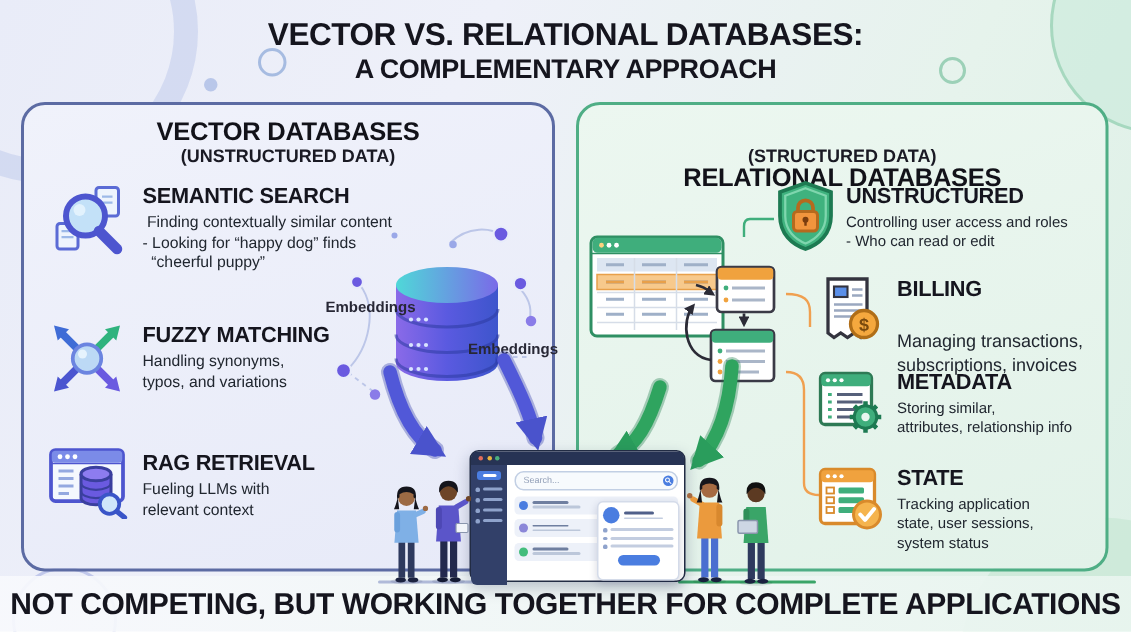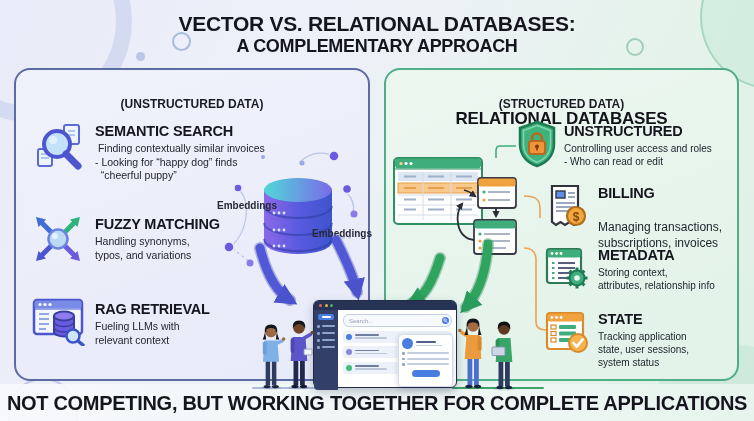--- a/index.html
+++ b/index.html
@@ -64,36 +64,37 @@
   <div class="deco" style="left:640px;top:345px;width:190px;height:190px;background:rgba(196,230,210,.6);"></div>
   <div class="deco" style="left:8px;top:378px;width:66px;height:66px;border:2px solid rgba(150,162,222,.5);"></div>
 
   <div class="ttl" style="top:12px;font-size:21px;">VECTOR VS. RELATIONAL DATABASES:</div>
   <div class="ttl" style="top:36px;font-size:18px;">A COMPLEMENTARY APPROACH</div>
 
   <div class="footer-band"></div>
   <div class="footer-text">NOT COMPETING, BUT WORKING TOGETHER FOR COMPLETE APPLICATIONS</div>
 
   <div class="panel" style="left:14px;top:68px;width:356px;height:313px;border:2.5px solid #5c6ba3;background:linear-gradient(160deg,#f0f2fb,#e7eaf8);">
+    <div class="panel-title" style="top:8px;">VECTOR DATABASES</div>
     <div class="panel-sub" style="top:27px;">(UNSTRUCTURED DATA)</div>
   </div>
 
   <div class="abs" style="left:34px;top:122px;width:52px;height:52px;">
     <svg viewBox="0 0 52 52" width="52" height="52">
       <rect x="30" y="3" width="15" height="19" rx="2" fill="#eef4fd" stroke="#5b6bd5" stroke-width="2"></rect>
       <path d="M34 9h7M34 13h7" stroke="#9db9e8" stroke-width="1.5"></path>
       <rect x="4" y="27" width="14" height="17" rx="2" fill="#eef4fd" stroke="#5b6bd5" stroke-width="2"></rect>
       <path d="M7 32h8M7 36h8" stroke="#9db9e8" stroke-width="1.5"></path>
       <circle cx="23" cy="22" r="13" fill="#c3e1f8" stroke="#4d55cf" stroke-width="4"></circle>
       <circle cx="19" cy="18" r="4" fill="#e8f4fe" opacity="0.85"></circle>
       <path d="M32 32 L44 44" stroke="#4d55cf" stroke-width="7" stroke-linecap="round"></path>
     </svg>
   </div>
   <div class="abs item-title" style="left:95px;top:123px;">SEMANTIC SEARCH</div>
-  <div class="abs item-desc" style="left:95px;top:142px;"> Finding contextually similar invoices
+  <div class="abs item-desc" style="left:95px;top:142px;"> Finding contextually similar content
 - Looking for “happy dog” finds
   “cheerful puppy”</div>
 
   <div class="abs" style="left:32px;top:213px;width:52px;height:52px;">
     <svg viewBox="0 0 52 52" width="52" height="52">
       <g stroke-linecap="round">
         <path d="M20 20 L10 10" stroke="#3f6cd6" stroke-width="5"></path>
           <path d="M4 4 L14 6.5 L6.5 14 z" fill="#3f6cd6"></path>
         <path d="M32 20 L42 10" stroke="#2fb37e" stroke-width="5"></path>
           <path d="M48 4 L38 6.5 L45.5 14 z" fill="#2fb37e"></path>
@@ -268,21 +269,21 @@
       <path d="M8 18h2.5 M8 23h2.5 M8 28h2.5 M8 33h2.5" stroke="#3fae7c" stroke-width="2"></path>
       <path d="M14 18h17 M14 23h17 M14 28h13 M14 33h9" stroke="#56607a" stroke-width="2"></path>
       <g stroke="#1d7a52" stroke-width="3">
           <path d="M33 25.5v-3 M33 40.5v3 M25.5 33h-3 M40.5 33h3 M27.7 27.7l-2.1-2.1 M38.3 38.3l2.1 2.1 M38.3 27.7l2.1-2.1 M27.7 38.3l-2.1 2.1"></path>
         </g>
       <circle cx="33" cy="33" r="7.5" fill="#3fae7c" stroke="#1d7a52" stroke-width="2"></circle>
       <circle cx="33" cy="33" r="2.8" fill="#e8f6ef"></circle>
     </svg>
   </div>
   <div class="abs item-title" style="left:598px;top:247px;">METADATA</div>
-  <div class="abs item-desc rp" style="left:598px;top:266px;font-size:10px;">Storing context,
+  <div class="abs item-desc rp" style="left:598px;top:266px;font-size:10px;">Storing similar,
 attributes, relationship info</div>
 
   <div class="abs" style="left:544px;top:309px;width:46px;height:46px;">
     <svg viewBox="0 0 46 46" width="46" height="46">
       <rect x="3" y="4" width="36" height="36" rx="3" fill="#fff" stroke="#d98a2b" stroke-width="2.2"></rect>
       <rect x="3.5" y="4.5" width="35" height="8" rx="2.5" fill="#f0a23e"></rect>
       <circle cx="8" cy="8.5" r="1.4" fill="#fff"></circle>
         <circle cx="12.5" cy="8.5" r="1.4" fill="#fff"></circle>
         <circle cx="17" cy="8.5" r="1.4" fill="#fff"></circle>
       <g>

